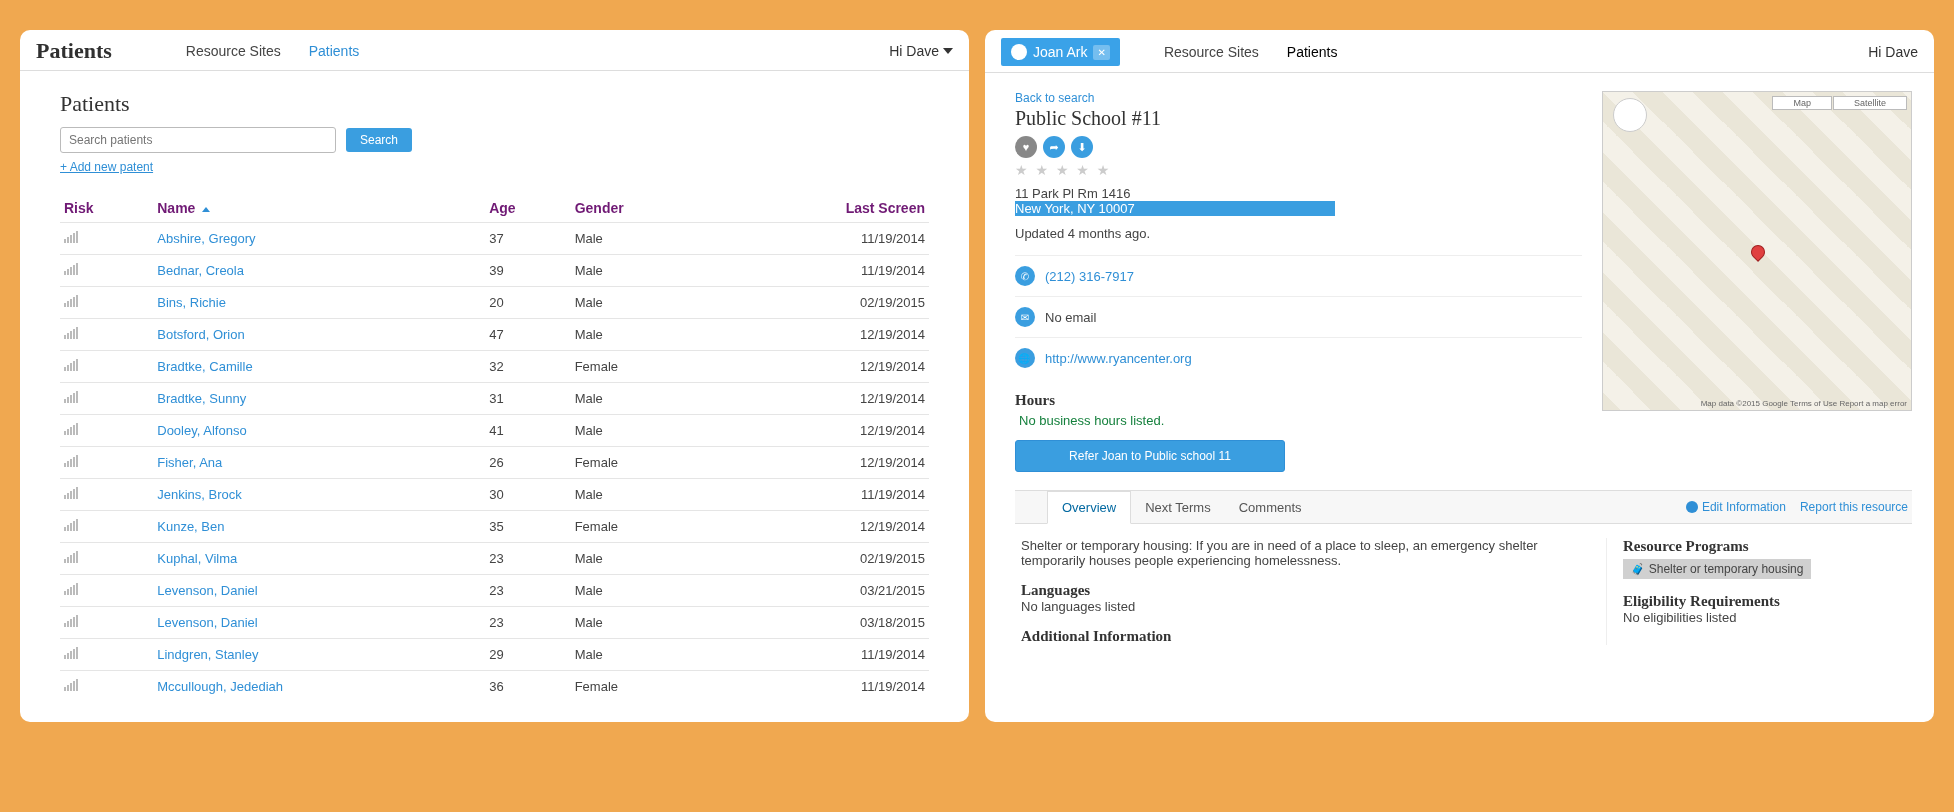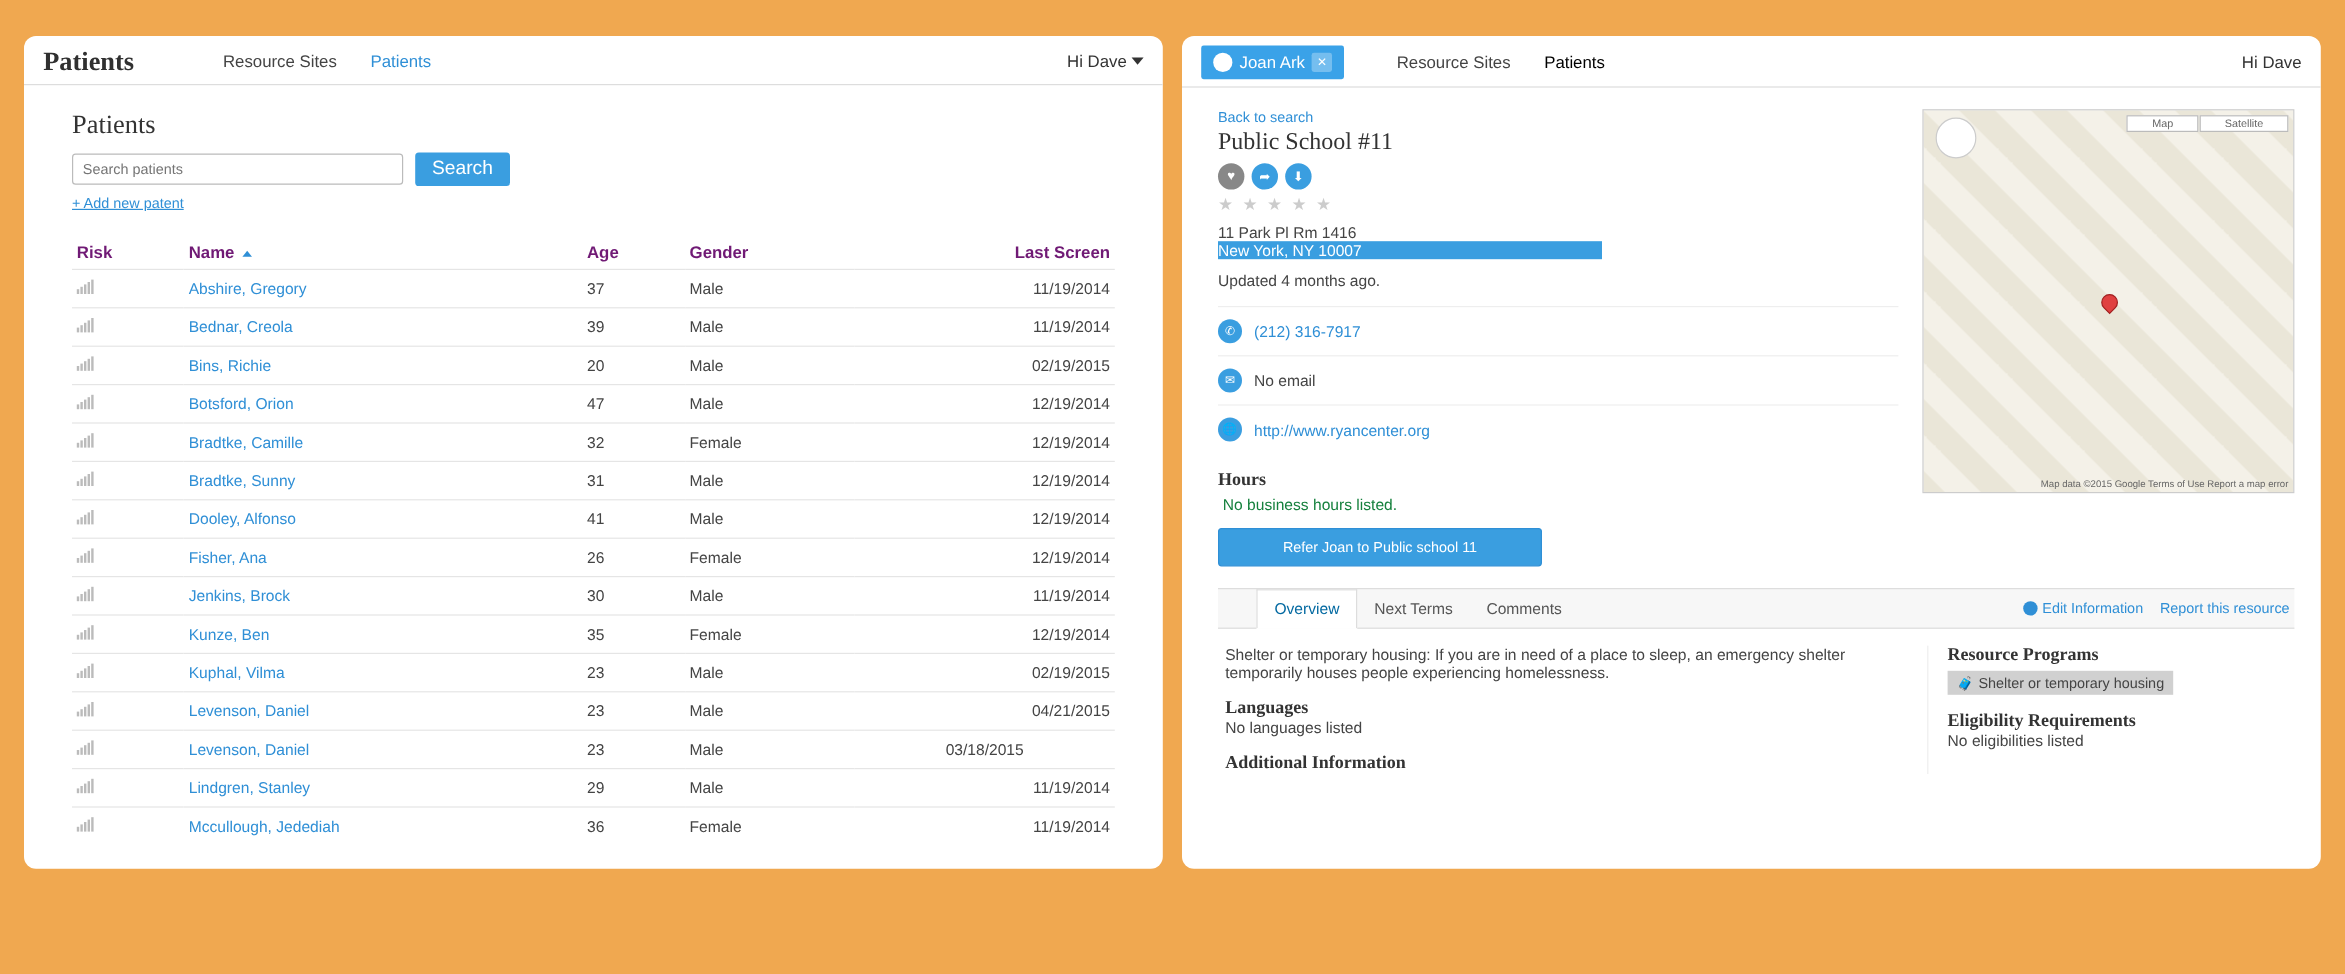--- a/index.html
+++ b/index.html
@@ -91,21 +91,21 @@
     border: 1px solid #bbb;
     border-radius: 3px;
     font-size: 12px;
   }
   .btn-search {
     background: #3a9ee0;
     color: #fff;
     border: none;
     padding: 5px 14px;
     border-radius: 3px;
-    font-size: 16px;
+    font-size: 12px;
     cursor: pointer;
   }
   .add-link {
     color: #2f8fd6;
     font-size: 12px;
     text-decoration: underline;
     cursor: pointer;
     display: inline-block;
     margin-bottom: 20px;
   }
@@ -475,34 +475,34 @@
             <td><span class="risk-bars">
                 <span></span>
                 <span></span>
                 <span></span>
                 <span></span>
                 <span></span>
               </span></td>
             <td class="name">Levenson, Daniel</td>
             <td>23</td>
             <td>Male</td>
-            <td style="text-align:right">04/21/2015</td>
+            <td style="text-align:right">03/21/2015</td>
           </tr>
           <tr>
             <td><span class="risk-bars">
                 <span></span>
                 <span></span>
                 <span></span>
                 <span></span>
                 <span></span>
               </span></td>
             <td class="name">Levenson, Daniel</td>
             <td>23</td>
             <td>Male</td>
-            <td style="text-align:center">03/18/2015</td>
+            <td style="text-align:right">03/18/2015</td>
           </tr>
           <tr>
             <td><span class="risk-bars">
                 <span></span>
                 <span></span>
                 <span></span>
                 <span></span>
                 <span></span>
               </span></td>
             <td class="name">Lindgren, Stanley</td>

